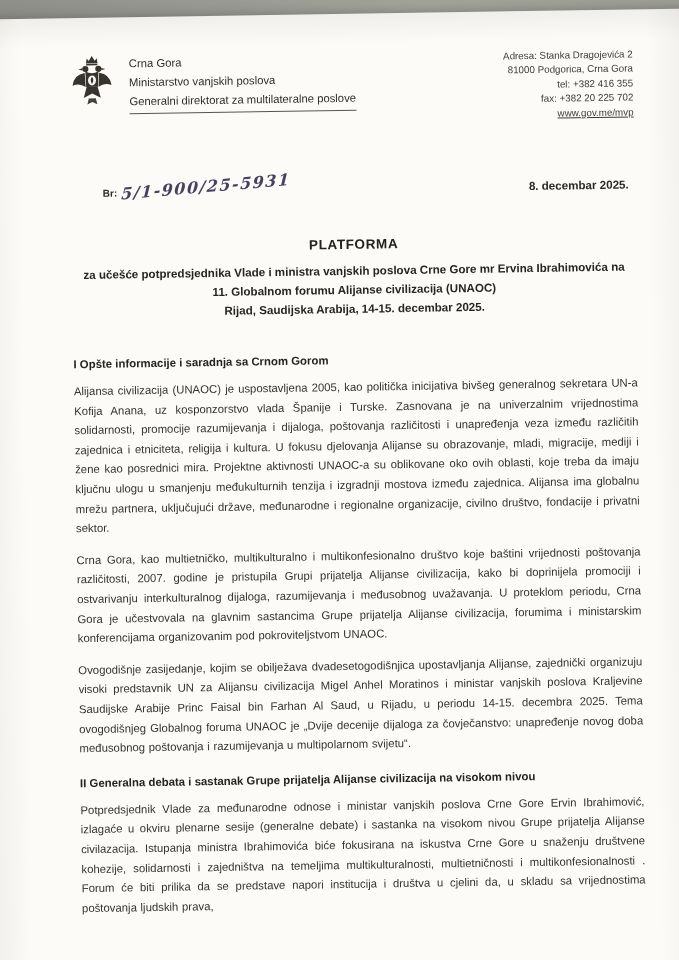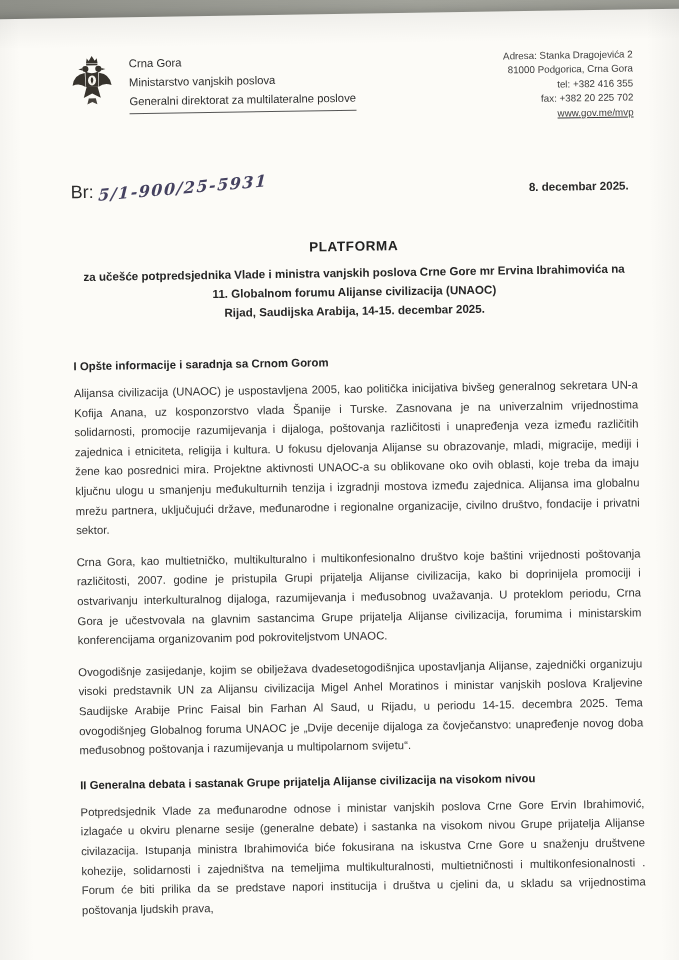--- a/index.html
+++ b/index.html
@@ -22,21 +22,21 @@
   
   .letterhead{display:flex;justify-content:space-between;align-items:flex-start;}
   .org{display:flex;align-items:flex-start;}
   .emblem{width:46px;height:58px;margin-right:14px;flex:0 0 auto;}
   .org-lines{font-size:11.3px;line-height:19px;color:#2f2f2f;padding-top:1px;}
   .org-line.directorate span{border-bottom:1px solid #555;padding-bottom:2px;display:inline-block;}
   .contact{font-size:9.8px;line-height:14.4px;text-align:right;color:#3c3c3c;padding-top:2px;}
   .contact .website{text-decoration:underline;}
   
   .ref-row{display:flex;justify-content:space-between;align-items:baseline;margin-top:54px;}
-  .ref-label{font-weight:normal;font-size:18px;color:#2c2c2c;}
+  .ref-label{font-weight:bold;font-size:10px;color:#2c2c2c;margin-left:32px;}
   .handwritten{
     font-family:"DejaVu Serif",serif;font-style:italic;font-size:16px;font-weight:bold;
     color:#454260;letter-spacing:1.5px;display:inline-block;
     transform:rotate(-4deg) skewX(-8deg) translateY(-3px);margin-left:4px;
   }
   .doc-date{font-weight:bold;font-size:11.6px;color:#2a2a2a;margin-right:6px;}
   
   .title-block{margin-top:40px;text-align:center;}
   .doc-title{font-weight:bold;font-size:13.5px;letter-spacing:0.6px;color:#222;}
   .doc-subtitle{font-weight:bold;font-size:11.6px;line-height:19px;color:#262626;max-width:548px;margin:0 auto;}

